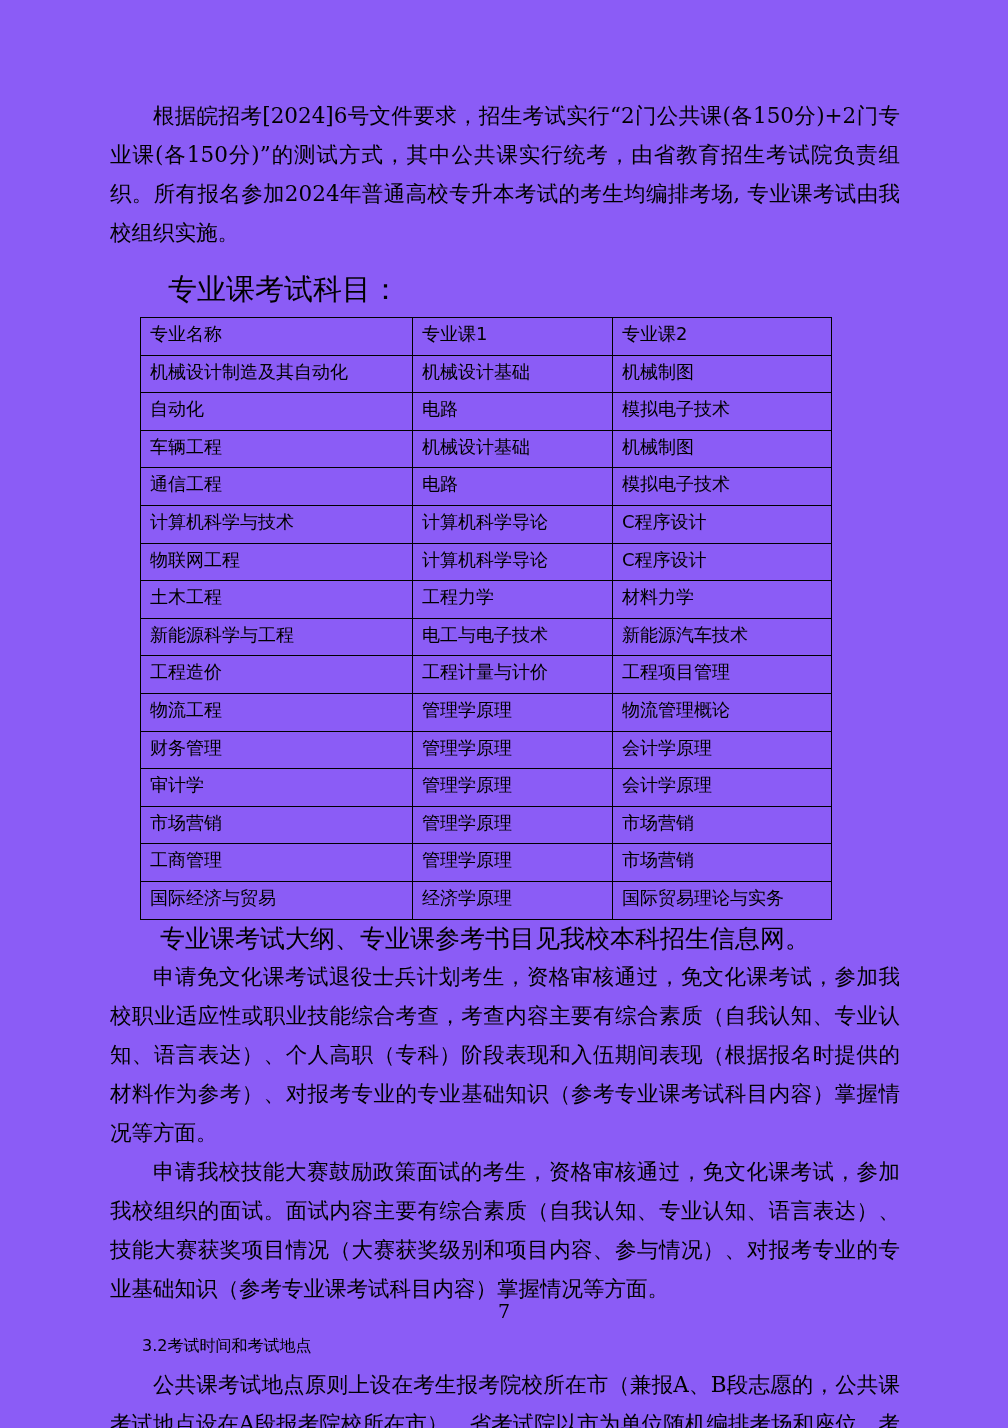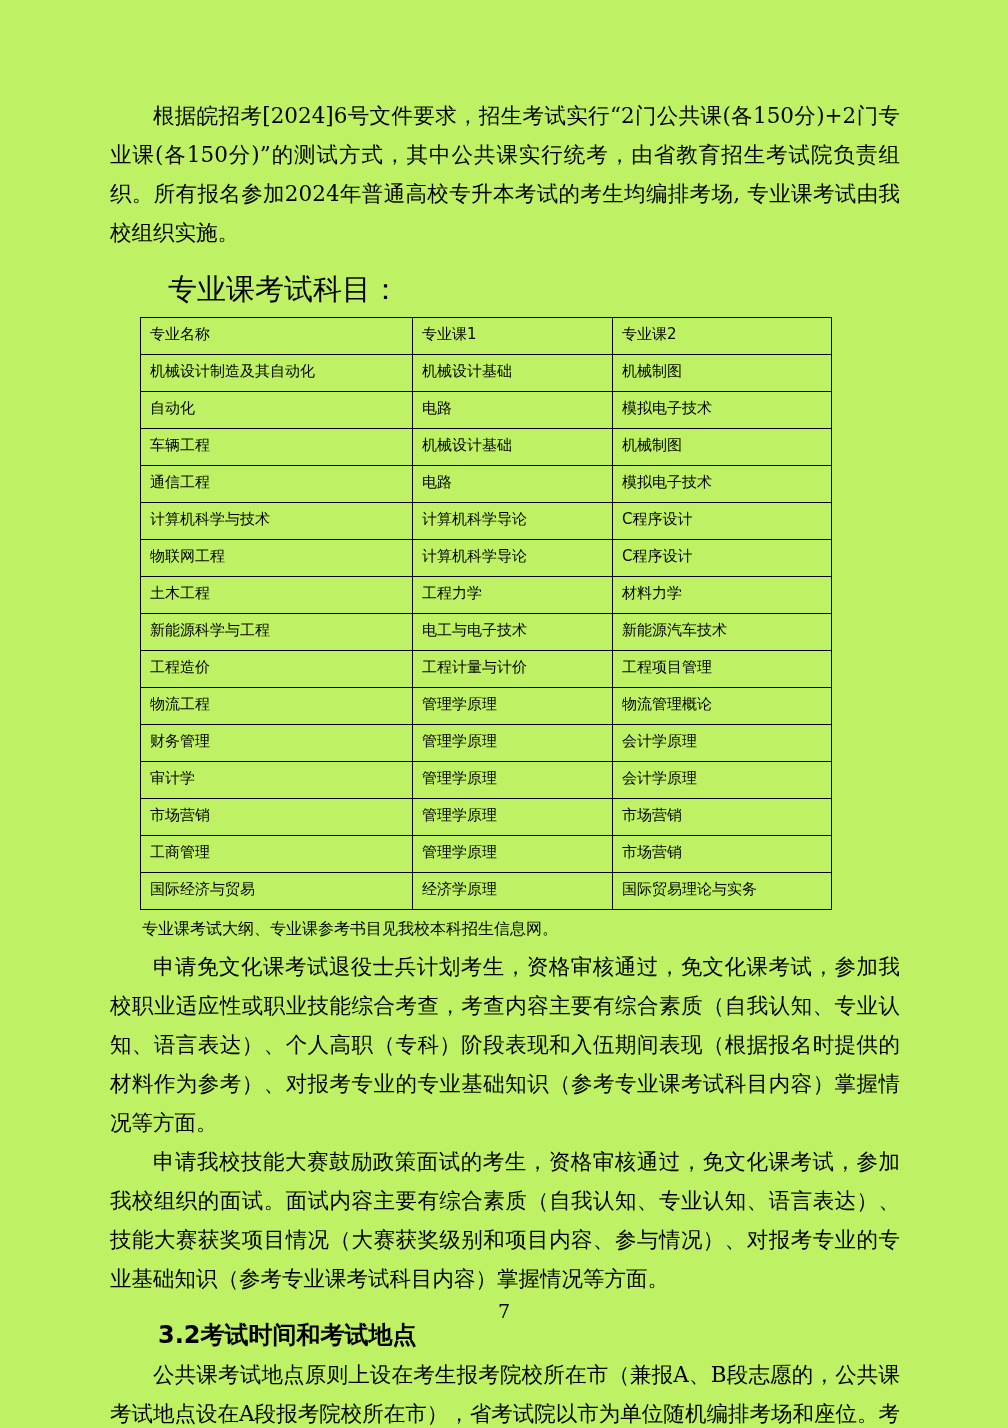--- a/index.html
+++ b/index.html
@@ -8,21 +8,21 @@
     background: #ffffff;
   }
   body {
     font-family: "DejaVu Serif", "Liberation Serif", serif;
     color: #000000;
   }
   .page {
     position: relative;
     width: 1008px;
     height: 1428px;
-    background: #bef264;
+    background: #8b5cf6;
     overflow: hidden;
     box-sizing: border-box;
   }
   .content {
     position: absolute;
     left: 110px;
     top: 96px;
     width: 790px;
   }
   p.para {
@@ -45,43 +45,43 @@
   .spacer-xs { height: 8px; }
 
   table.subject-table {
     border-collapse: collapse;
     width: 691px;
     margin-left: 30px;
     table-layout: fixed;
   }
   table.subject-table td {
     border: 1.4px solid #000000;
-    font-size: 15px;
+    font-size: 18px;
     line-height: 1.2;
     padding: 5px 8px 10px 9px;
     height: 21px;
     vertical-align: middle;
     font-family: "DejaVu Sans", "Liberation Sans", sans-serif;
     white-space: nowrap;
   }
   table.subject-table col.c1 { width: 272px; }
   table.subject-table col.c2 { width: 200px; }
   table.subject-table col.c3 { width: 219px; }
 
   .note-line {
     margin: 0;
+    font-size: 25px;
+    line-height: 37px;
+    text-indent: 2em;
+  }
+  h3.section-heading {
+    margin: 0;
     font-size: 16px;
-    line-height: 37px;
-    text-indent: 2em;
-  }
-  h3.section-heading {
-    margin: 0;
-    font-size: 24px;
     line-height: 39px;
-    font-weight: bold;
+    font-weight: normal;
     text-indent: 2em;
     font-family: "DejaVu Sans", "Liberation Sans", sans-serif;
   }
   .page-number {
     position: absolute;
     left: 0;
     right: 0;
     top: 1300px;
     text-align: center;
     font-size: 19px;

